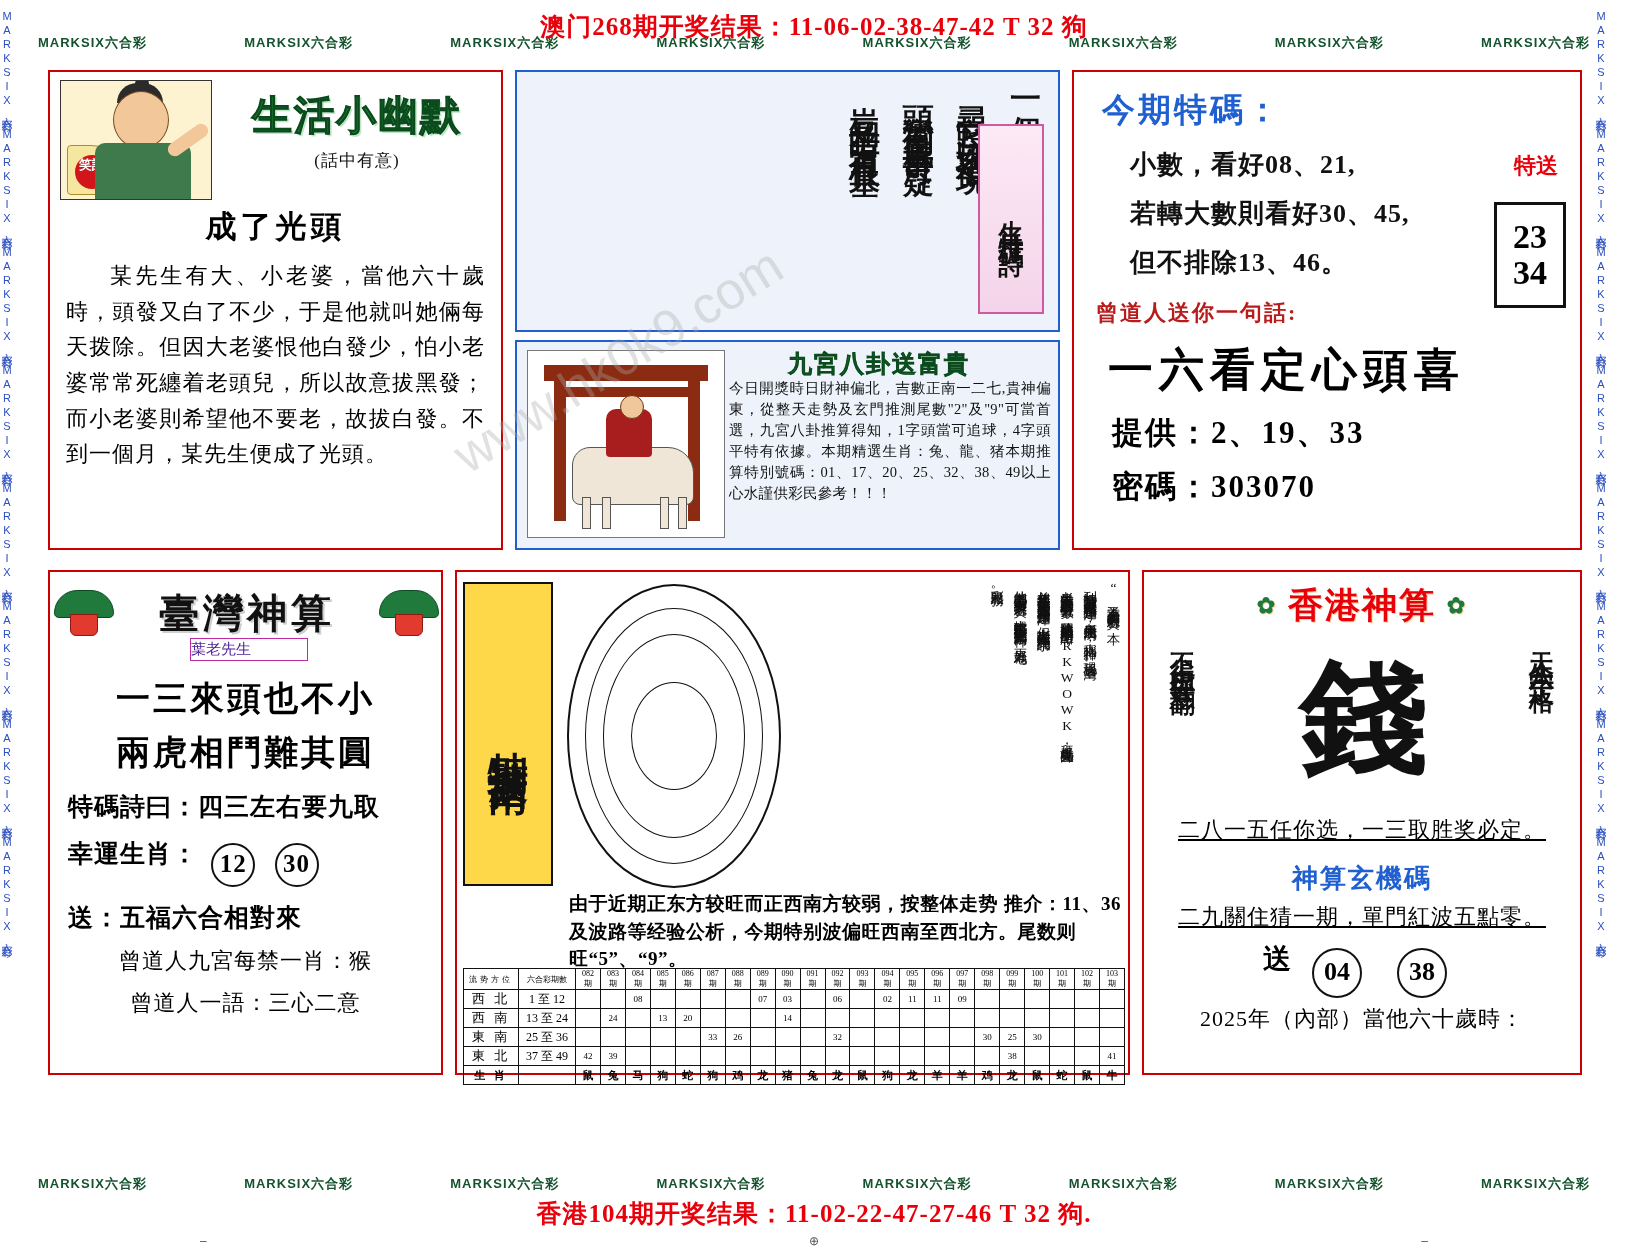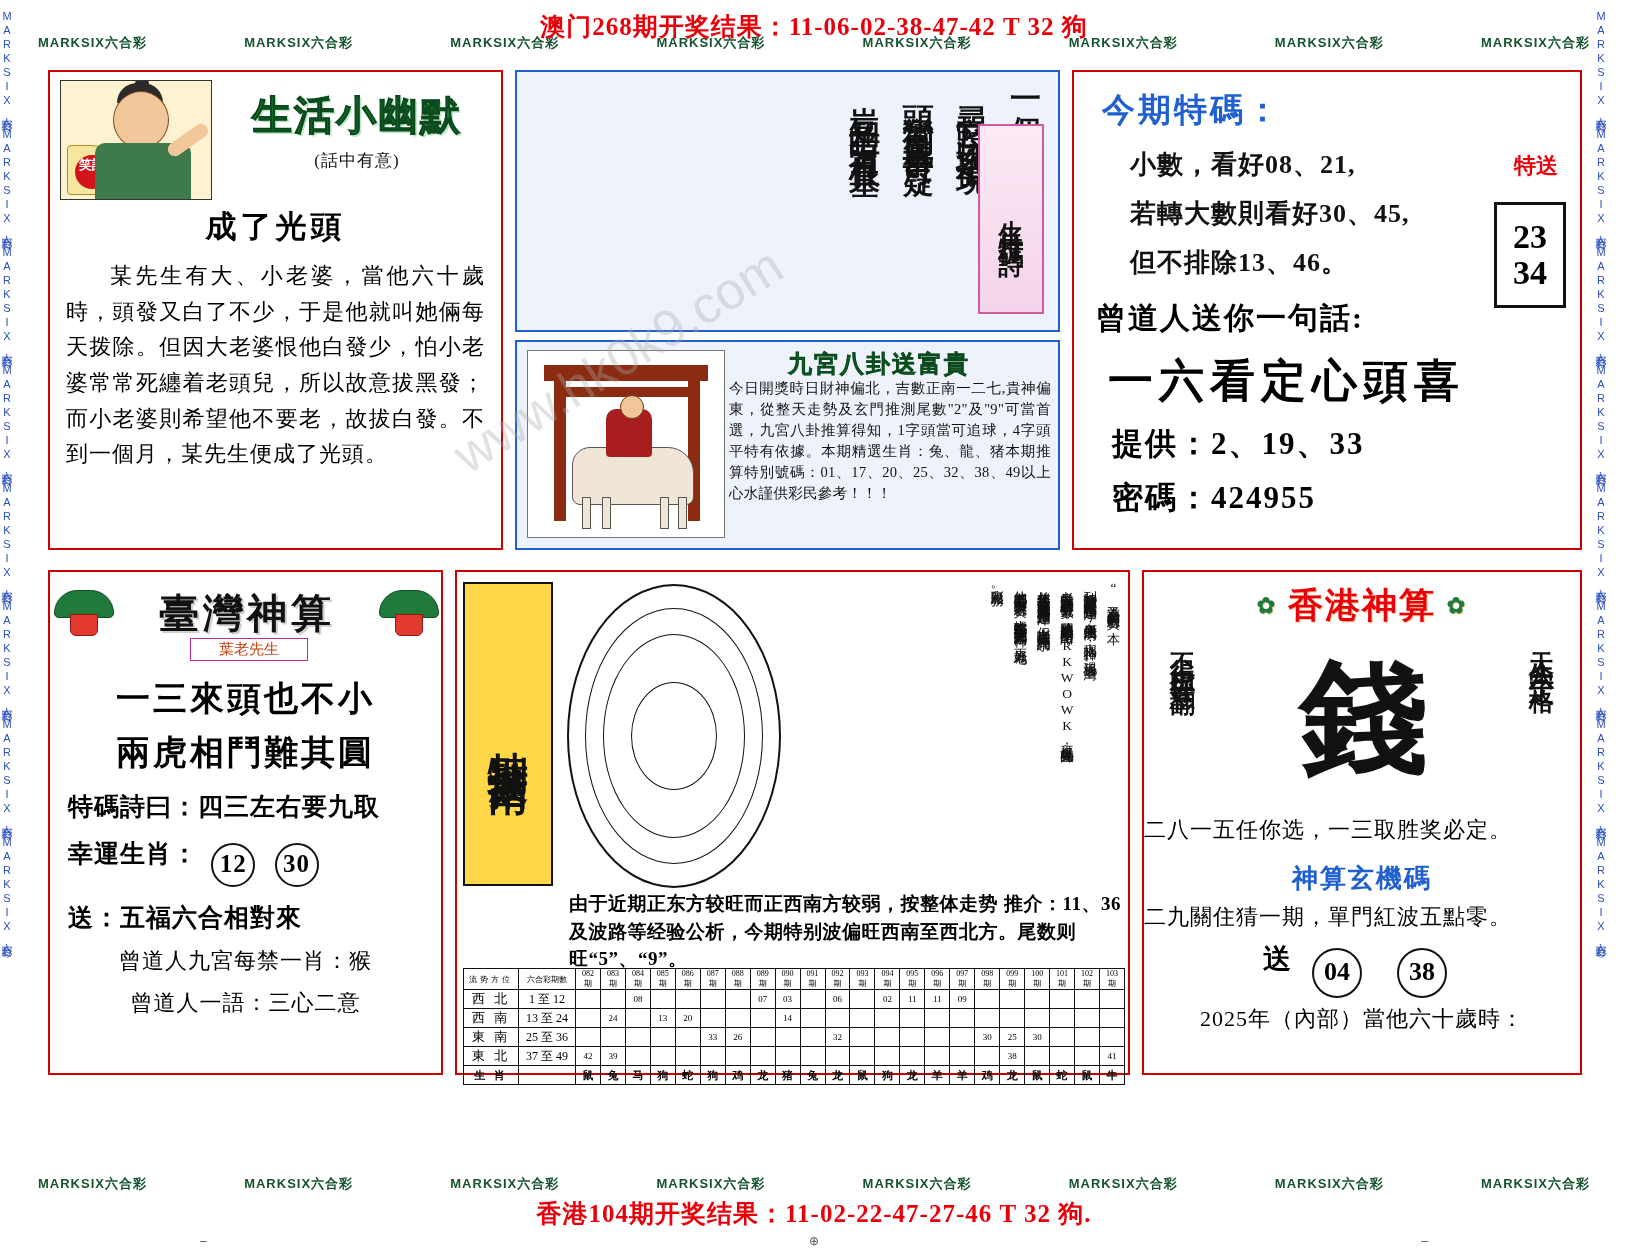--- a/index.html
+++ b/index.html
@@ -125,40 +125,40 @@
   .code-l{margin:14px 0 0 56px;font-size:26px;font-weight:bold;color:#111;letter-spacing:1px;}
   .code-redbox{
     position:absolute;right:14px;top:130px;width:66px;height:100px;
     border:3px solid #111;display:flex;flex-direction:column;align-items:center;justify-content:center;
     font-size:34px;font-weight:bold;line-height:1.05;
   }
   .code-tesong{
     position:absolute;right:22px;top:82px;width:44px;
     color:#e8000a;font-size:22px;font-weight:bold;line-height:1.05;text-align:center;
   }
-  .code-t2{margin:18px 0 12px 22px;font-size:30px;font-weight:bold;color:#000000;letter-spacing:2px;}
+  .code-t2{margin:18px 0 12px 22px;font-size:22px;font-weight:bold;color:#b91c1c;letter-spacing:2px;}
   .code-big{margin:10px 0 0 34px;font-size:45px;font-weight:bold;letter-spacing:6px;}
   .code-l2{margin:12px 0 0 38px;font-size:31px;font-weight:bold;letter-spacing:2px;}
 
   
   #p-tw{left:48px;top:570px;width:395px;height:505px;border:2px solid #c00;}
   .tw-head{position:relative;height:96px;}
   .tw-title{
     position:absolute;left:62px;top:14px;width:270px;text-align:center;
     font-size:40px;font-weight:bold;color:#111;letter-spacing:4px;
     text-shadow:2px 2px 0 #cfcfcf;
   }
   .tw-mush{position:absolute;top:18px;width:58px;height:44px;}
   .tw-mush .cap{position:absolute;left:0;top:0;width:58px;height:26px;background:#1f7a3c;border-radius:29px 29px 6px 6px;border:1px solid #0c4a22;}
   .tw-mush .stem{position:absolute;left:16px;top:24px;width:26px;height:20px;background:#e23a2e;border:1px solid #8a1a12;border-radius:0 0 6px 6px;}
   .tw-mush.l{left:4px;}
   .tw-mush.r{right:4px;}
   .tw-sub{
-    position:absolute;left:140px;top:66px;width:116px;text-align:center;
-    border:1px solid #c02aa0;color:#c2410c;font-size:15px;padding:1px 0;
+    position:absolute;left:140px;top:66px;width:116px;
+    border:1px solid #c02aa0;color:#4c1d95;font-size:15px;padding:1px 0;
   }
   .tw-line{text-align:center;font-size:34px;font-weight:bold;letter-spacing:3px;margin-top:8px;}
   .tw-row{margin:14px 0 0 18px;font-size:25px;font-weight:bold;letter-spacing:1px;}
   .tw-circ{
     display:inline-block;width:40px;height:40px;border:2px solid #111;border-radius:50%;
     text-align:center;line-height:38px;font-size:25px;margin:0 6px;vertical-align:-10px;
   }
   .tw-small{text-align:center;font-size:22px;margin-top:12px;letter-spacing:1px;}
 
   
@@ -212,21 +212,21 @@
   .hk-money{
     position:absolute;left:125px;top:10px;width:190px;height:160px;
     text-align:center;font-size:128px;font-weight:bold;line-height:158px;color:#111;
   }
   .hk-v{
     position:absolute;top:4px;writing-mode:vertical-rl;text-orientation:upright;
     font-size:25px;font-weight:bold;letter-spacing:6px;color:#111;
   }
   .hk-v.l{left:22px;}
   .hk-v.r{right:22px;}
-  .hk-line{text-align:left;font-size:22px;margin-top:6px;letter-spacing:1px;}
+  .hk-line{text-align:center;font-size:22px;margin-top:6px;letter-spacing:1px;text-decoration:underline;}
   .hk-l2{text-align:center;font-size:26px;font-weight:bold;color:#1f5fd0;margin-top:16px;letter-spacing:2px;}
   .hk-send{text-align:center;font-size:28px;font-weight:bold;margin-top:8px;}
   .hk-circ{
     display:inline-block;width:46px;height:46px;border:2px solid #111;border-radius:50%;
     text-align:center;line-height:44px;font-size:26px;margin:0 14px;vertical-align:-12px;
   }
   .hk-foot{text-align:center;font-size:22px;margin-top:6px;letter-spacing:1px;}
 
   
   .wm{
@@ -330,21 +330,21 @@
     <div class="code-redbox">
       <div>23</div>
       <div>34</div>
     </div>
     <div class="code-l">小數，看好08、21,</div>
     <div class="code-l">若轉大數則看好30、45,</div>
     <div class="code-l">但不排除13、46。</div>
     <div class="code-t2">曾道人送你一句話:</div>
     <div class="code-big">一六看定心頭喜</div>
     <div class="code-l2">提供：2、19、33</div>
-    <div class="code-l2">密碼：424955</div>
+    <div class="code-l2">密碼：303070</div>
   </div>
 
   <div class="box" id="p-tw">
     <div class="tw-head">
       <div class="tw-mush l">
           <div class="cap"></div>
           <div class="stem"></div>
         </div>
       <div class="tw-mush r">
           <div class="cap"></div>

